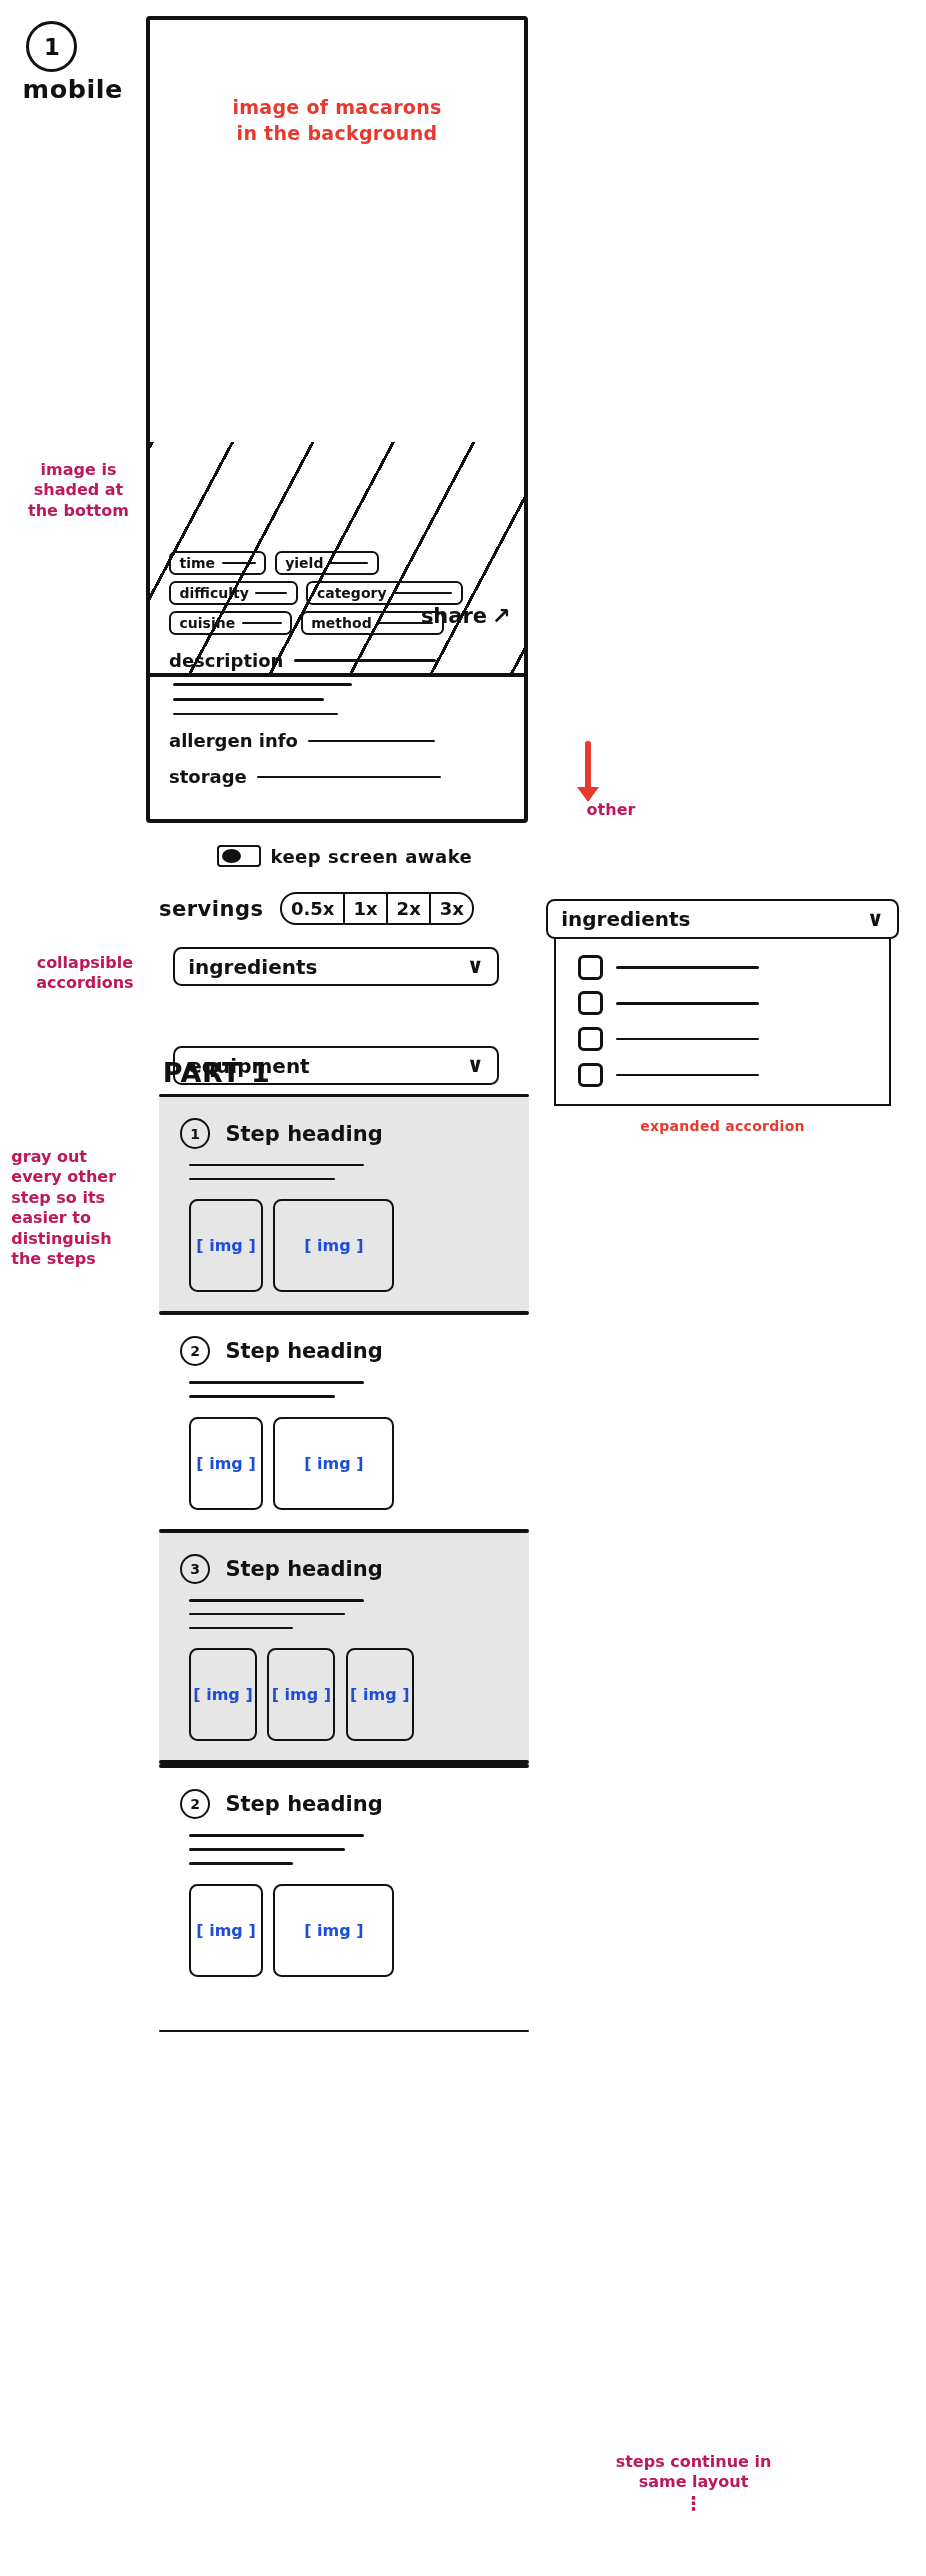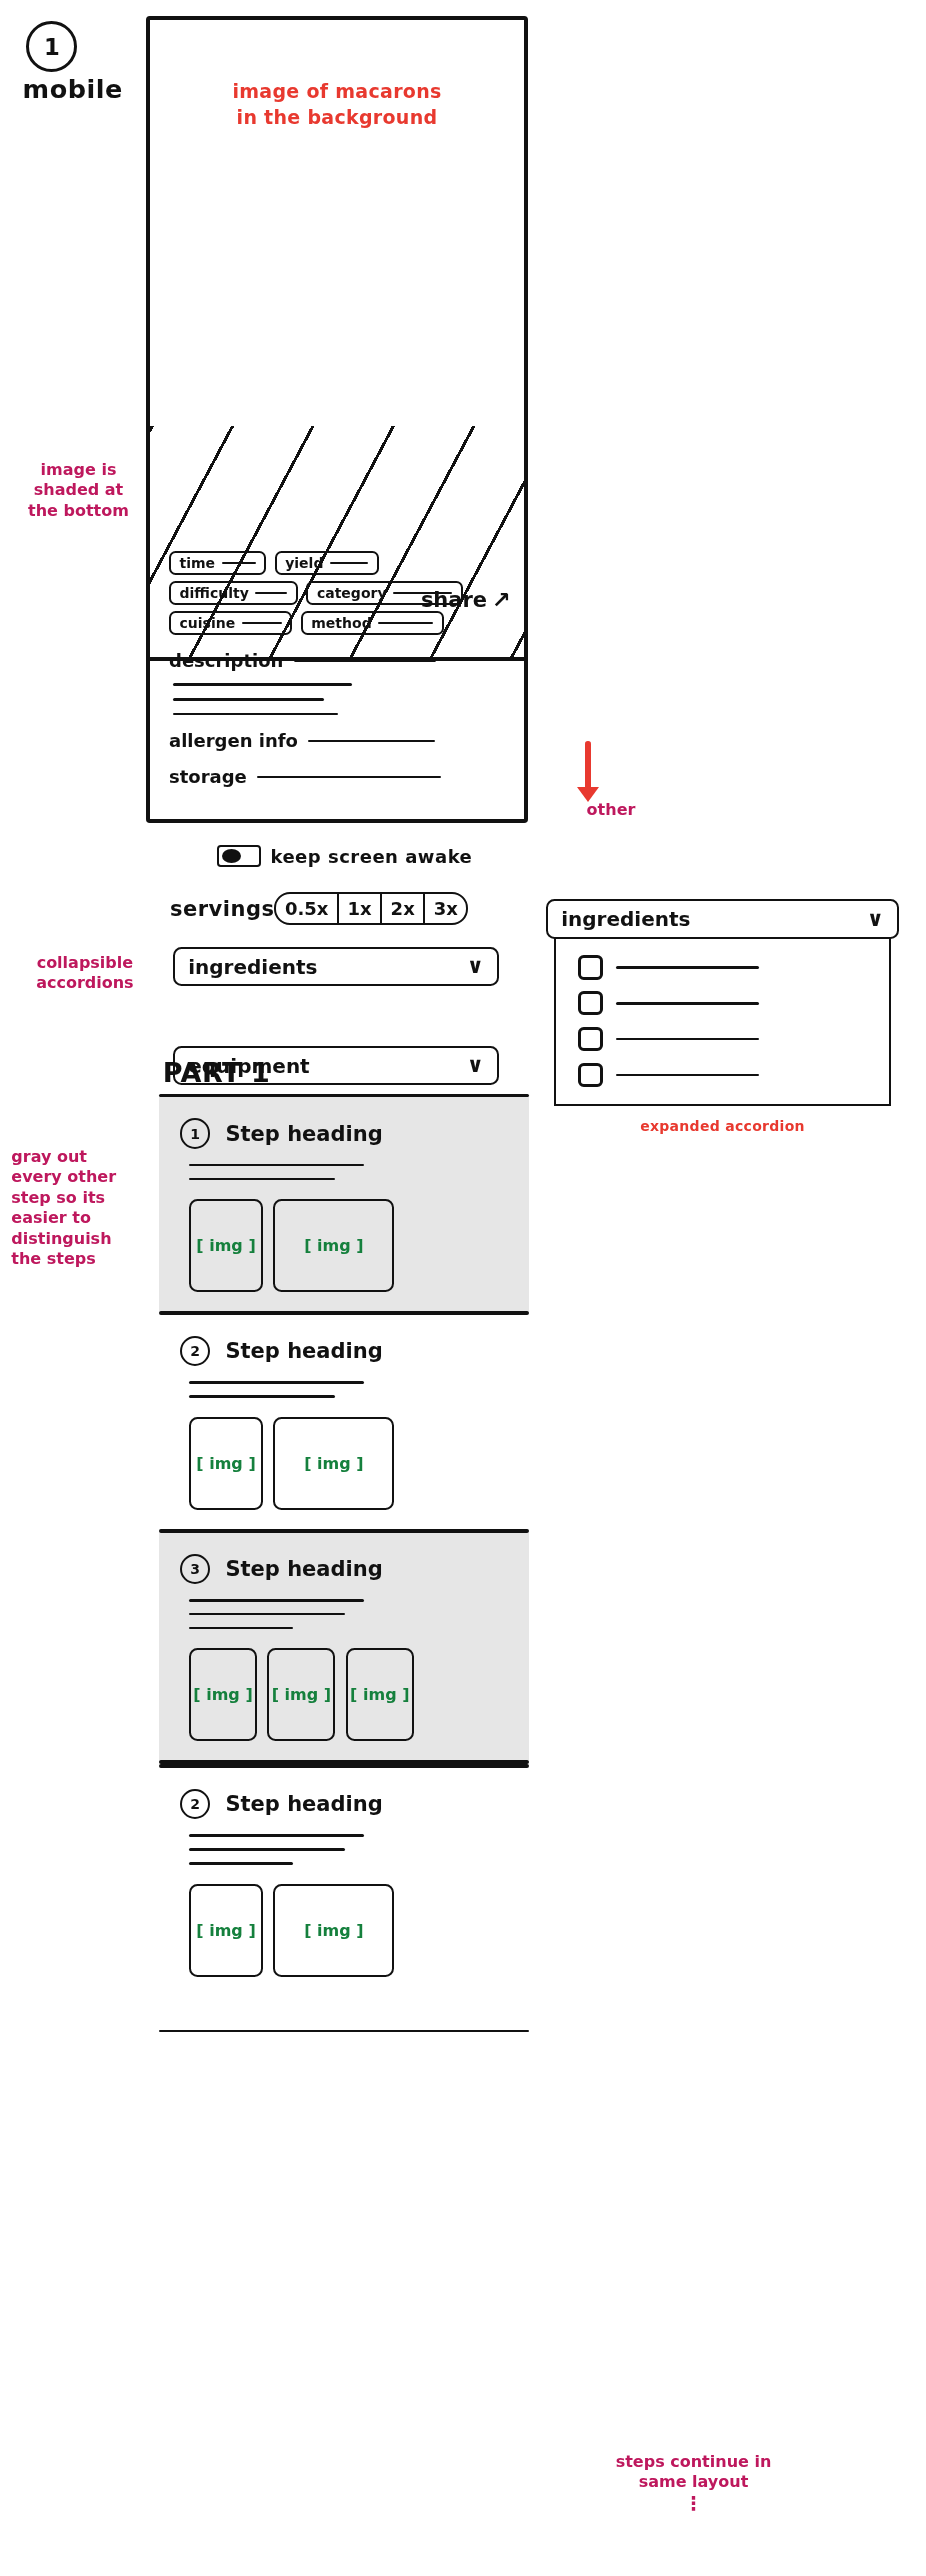--- a/index.html
+++ b/index.html
@@ -16,21 +16,21 @@
   .hand{ font-family:"DejaVu Sans", sans-serif; font-weight:700; letter-spacing:0.5px; color:#111; }
   .hand-r{ font-family:"DejaVu Sans", sans-serif; font-weight:700; letter-spacing:0.3px; color:#e8392f; }
 
   
   #phone-frame{
     left:146px; top:16px; width:382px; height:807px;
     border:4.7px solid #111; border-radius:3.8px; background:#fff;
     box-sizing:border-box;
   }
   #hero{
-    position:absolute; left:0; top:0; right:0; height:641px;
+    position:absolute; left:0; top:16px; right:0; height:641px;
     border-bottom:4.7px solid #111; box-sizing:border-box; overflow:hidden;
   }
   #hero-note{
     position:absolute; left:0; right:0; top:59px; text-align:center;
     font-size:19px; line-height:1.35;
   }
   #hero-title{
     position:absolute; left:30px; bottom:26.4px; width:311px;
     font-size:48px; line-height:0.98; color:#111; font-weight:800;
     letter-spacing:-0.9px;
@@ -73,21 +73,21 @@
   
   #awake-row{ position:absolute; left:217px; top:845px; display:flex; align-items:center; gap:9.4px;}
   .toggle{
     width:44px; height:22px; border:2.8px solid #111; border-radius:3.8px;
     display:flex; align-items:center; padding:0 2.8px; box-sizing:border-box;
   }
   .toggle .knob{ width:19px; height:14px; background:#111; border-radius:50%;}
   #awake-label{ font-size:18px; font-weight:700; color:#111;}
 
   
-  #servings-row{ position:absolute; left:170px; top:892px; display:flex; align-items:center; }
+  #servings-row{ position:absolute; left:159px; top:892px; display:flex; align-items:center; gap:17px;}
   #servings-label{ font-size:21px; font-weight:700; color:#111;}
   #servings-seg{
     border:2.8px solid #111; border-radius:16px; display:flex; align-items:stretch;
     height:29px; overflow:hidden;
   }
   #servings-seg .seg{
     font-size:18px; font-weight:700; color:#111;
     display:flex; align-items:center; padding:0 8.5px;
     border-right:2.4px solid #111;
   }
@@ -163,21 +163,21 @@
     display:flex; align-items:center; justify-content:center;
     font-size:14px; font-weight:700; color:#111; flex:none;
   }
   .step-title{ font-size:21px; font-weight:700; color:#111;}
   .step-lines{ padding:15px 0 0 30px;}
   .step-lines .ln{ height:2.6px; background:#111; border-radius:1.9px; margin-bottom:11.3px;}
   .step-imgs{ display:flex; gap:10.4px; padding:7.6px 0 0 30px;}
   .imgbox{
     border:2.8px solid #111; border-radius:8.5px; box-sizing:border-box;
     height:93px; display:flex; align-items:center; justify-content:center;
-    font-size:16px; font-weight:700; color:#15803d;
+    font-size:16px; font-weight:700; color:#1d4ed8;
   }
   .imgbox.w1{ width:74px;} .imgbox.w2{ width:121px;} .imgbox.w3{ width:68px;}
   .step-sep{ height:3.8px; background:#111; border-radius:1.9px;}
   .bottom-rule{ height:2.8px; background:#111; border-radius:1.9px;}
 </style>
 </head>
 <body>
 
 <div class="canvas">
 

